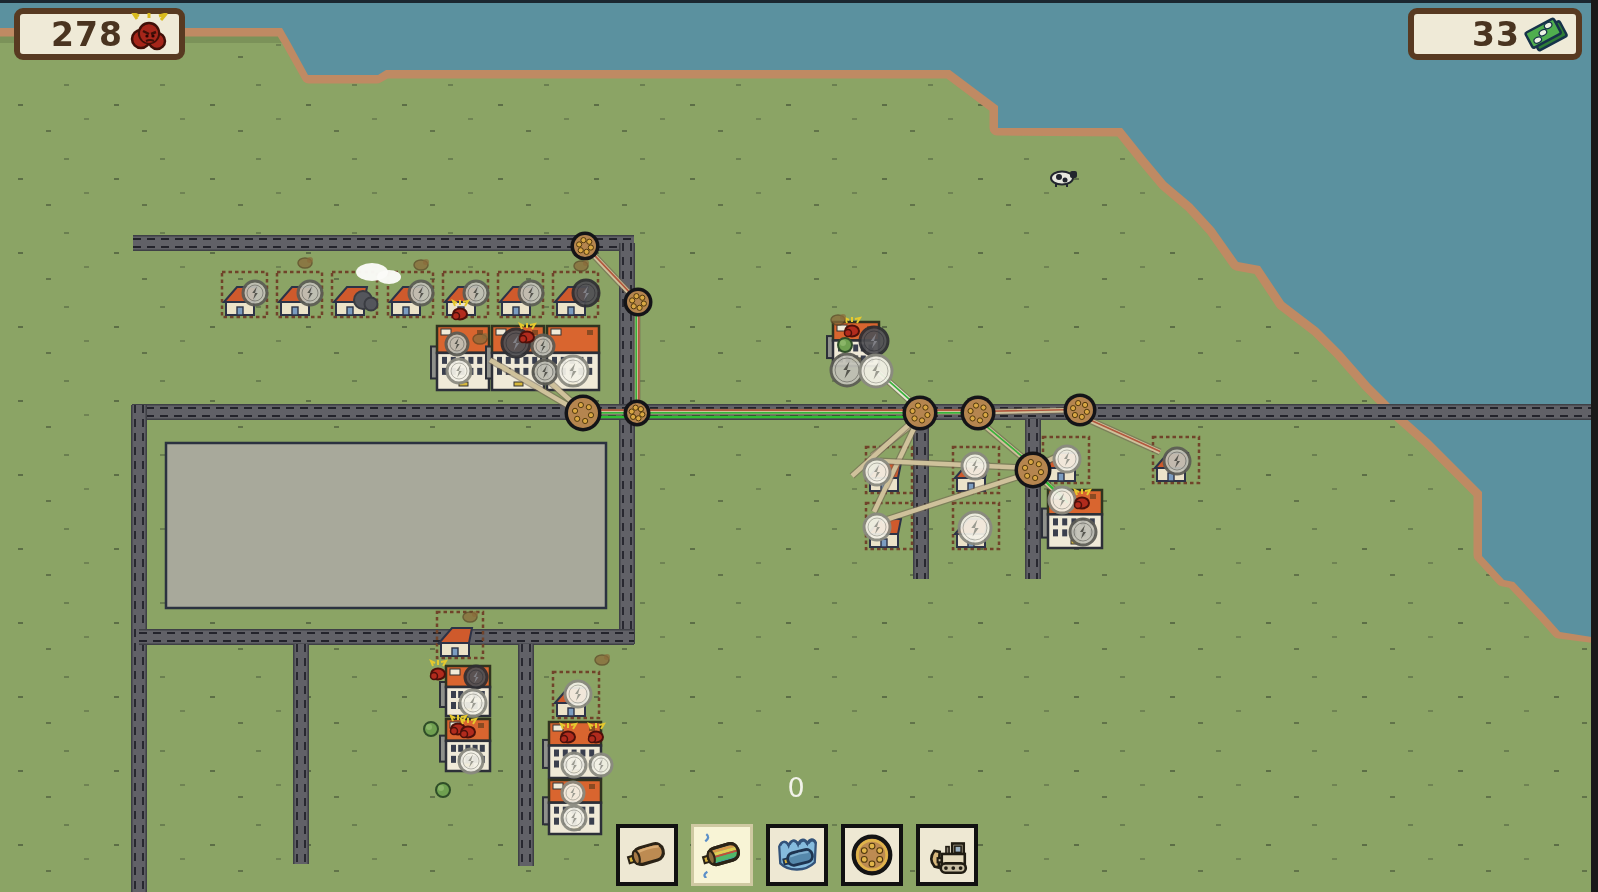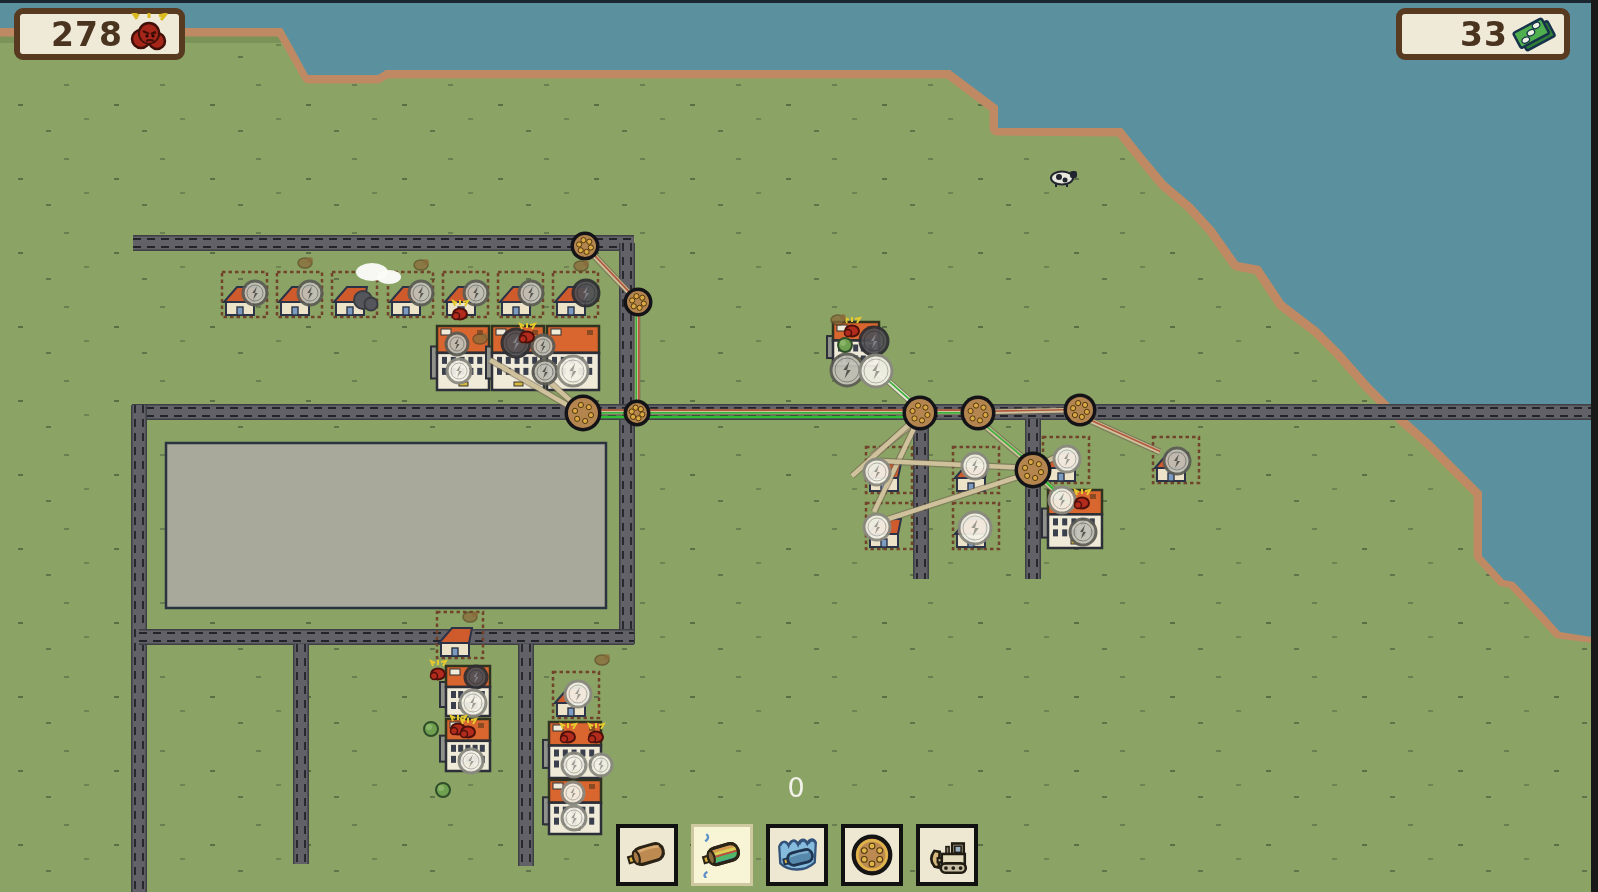--- a/index.html
+++ b/index.html
@@ -7,21 +7,21 @@
          font-family:"DejaVu Sans",sans-serif;background:#8ba465;}
   #map{position:absolute;left:0;top:0;}
   .counter{position:absolute;top:8px;height:40px;background:#efead7;
            border:6px solid #583a21;border-radius:9px;display:flex;
            align-items:center;justify-content:flex-end;padding:0 6px 0 14px;
            box-sizing:content-box;}
   .counter .val{font-size:33px;font-weight:bold;color:#4a3420;line-height:1;
                 letter-spacing:1px;}
   .counter svg{margin-left:4px;}
   #counter-left{left:14px;width:139px;}
-  #counter-right{right:28px;width:142px;}
+  #counter-right{right:16px;width:142px;}
   #toolbar{position:absolute;left:616px;top:824px;display:flex;gap:13px;}
   .tool-btn{width:62px;height:62px;box-sizing:border-box;border:4px solid #111;
             background:#eee8d3;display:flex;align-items:center;justify-content:center;
             padding:0;cursor:pointer;}
   .tool-btn.selected{border:3px solid #cfc9a2;background:#f8f4d6;}
   #build-count{position:absolute;left:768px;top:772px;width:56px;text-align:center;
                color:#f2f2ea;font-size:27px;}
 </style>
 </head>
 <body>

